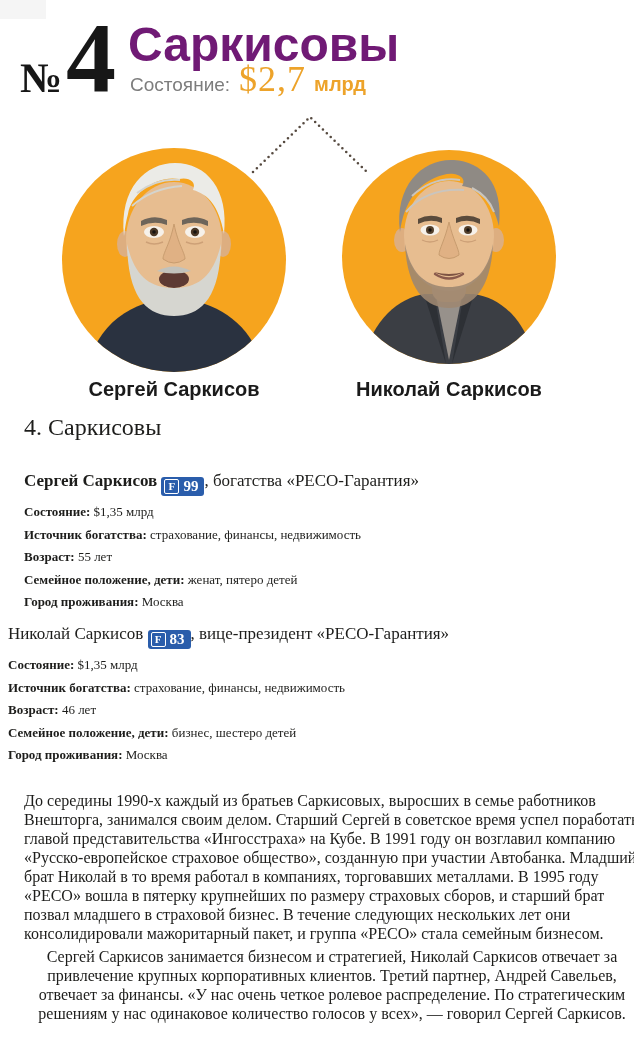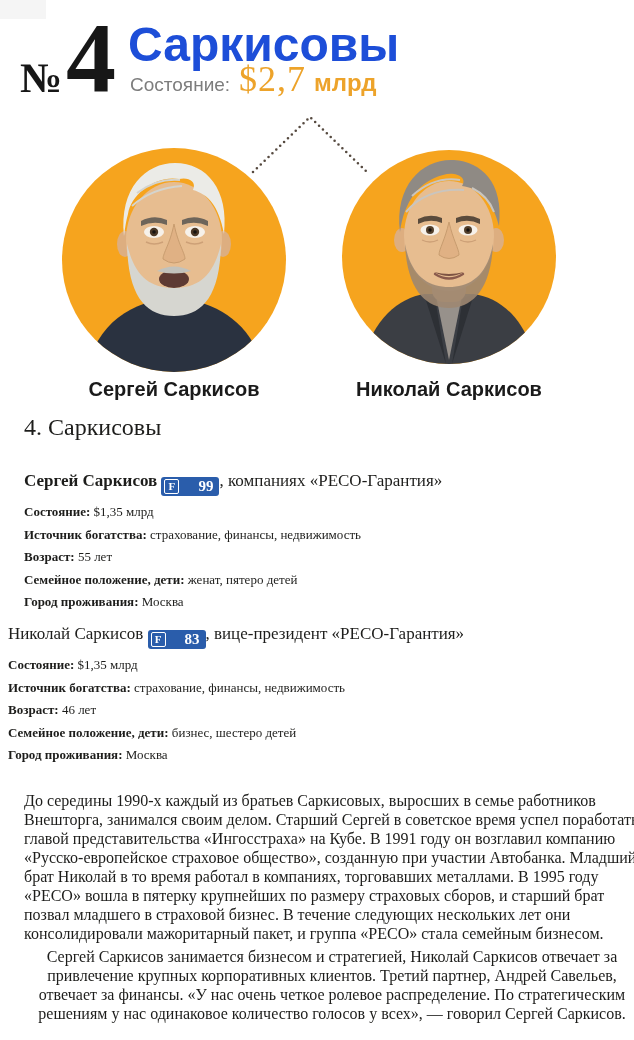--- a/index.html
+++ b/index.html
@@ -8,25 +8,25 @@
   .serif{font-family:"Liberation Serif","DejaVu Serif",serif;}
   .sans{font-family:"Liberation Sans","DejaVu Sans",sans-serif;}
 
   
   .corner-sliver{position:absolute;left:0;top:0;width:46px;height:19px;background:#f5f5f5;}
 
   
   .rank-symbol{position:absolute;left:20px;top:57px;font-size:42px;font-weight:bold;line-height:42px;color:#171717;}
   .rank-number{position:absolute;left:66px;top:8px;font-size:100px;font-weight:bold;line-height:100px;color:#171717;}
   .head-title{position:absolute;left:128px;top:21px;font-size:48px;font-weight:bold;line-height:48px;
-              letter-spacing:0px;color:#1d4ed8;}
+              letter-spacing:0px;color:#701a75;}
   .wealth-row{position:absolute;left:130px;top:58px;display:flex;align-items:baseline;height:40px;}
   .wealth-label{font-size:19px;color:#7d7d7d;}
   .wealth-amount{font-size:36px;font-weight:normal;color:#eda32a;margin-left:9px;letter-spacing:1px;}
-  .wealth-unit{font-size:24px;font-weight:bold;color:#eda32a;margin-left:8px;}
+  .wealth-unit{font-size:20px;font-weight:bold;color:#eda32a;margin-left:8px;}
 
   
   .photo-circle{position:absolute;border-radius:50%;background:#f6a41e;overflow:hidden;}
   .circle-left{left:62px;top:148px;width:224px;height:224px;}
   .circle-right{left:342px;top:150px;width:214px;height:214px;}
   .photo-circle svg{display:block;width:100%;height:100%;}
   .connector{position:absolute;left:240px;top:108px;width:140px;height:70px;}
   .duo-name{position:absolute;top:378px;text-align:center;font-size:20px;font-weight:bold;color:#1a1a1a;
             font-family:"Liberation Sans","DejaVu Sans",sans-serif;}
   .duo-name-left{left:62px;width:224px;}
@@ -36,21 +36,21 @@
   .blockA{position:absolute;left:24px;top:414px;width:618px;}
   .blockB{position:absolute;left:8px;top:623px;width:618px;}
   .blockC{position:absolute;left:24px;top:791px;width:616px;}
   h2.section-heading{margin:0 0 30px 0;font-size:24px;line-height:26px;font-weight:normal;color:#1d1d1b;}
   .profile-line{font-size:17px;line-height:22px;}
   .pname-bold{font-weight:bold;}
   .badge{display:inline-flex;align-items:center;background:#2a5dab;border-radius:3px;
          padding:2px 6px 2px 3px;vertical-align:-4px;line-height:1;}
   .badge .fsq{width:13px;height:13px;border:1.4px solid #ffffff;border-radius:2px;display:flex;
               align-items:center;justify-content:center;color:#ffffff;font-size:11px;font-weight:bold;margin-right:4px;}
-  .badge .brank{color:#ffffff;font-size:15px;font-weight:bold;margin-left:15px;}
+  .badge .brank{color:#ffffff;font-size:15px;font-weight:bold;}
   .fields{margin-top:5px;}
   .field{font-size:13px;line-height:22.5px;}
   .field b{font-weight:bold;}
   .blockC p{margin:0;font-size:16px;line-height:19px;}
   .blockC p + p{margin-top:4px;text-align:center;}
 </style>
 </head>
 <body>
 
 <div class="page">
@@ -127,21 +127,21 @@
   <div class="duo-name duo-name-left">Сергей Саркисов</div>
   <div class="duo-name duo-name-right">Николай Саркисов</div>
 
   <div class="blockA">
     <h2 class="section-heading serif">4. Саркисовы</h2>
     <div class="profile-line serif">
       <span class="pname-bold">Сергей Саркисов</span>
       <span class="badge">
           <span class="fsq serif">F</span>
           <span class="brank serif">99</span>
-        </span><span>, компаниях «РЕСО-Гарантия»</span>
+        </span><span>, богатства «РЕСО-Гарантия»</span>
     </div>
     <div class="fields">
       <div class="field"><b>Состояние:</b> <span>$1,35 млрд</span></div>
       <div class="field"><b>Источник богатства:</b> <span>страхование, финансы, недвижимость</span></div>
       <div class="field"><b>Возраст:</b> <span>55 лет</span></div>
       <div class="field"><b>Семейное положение, дети:</b> <span>женат, пятеро детей</span></div>
       <div class="field"><b>Город проживания:</b> <span>Москва</span></div>
     </div>
   </div>
 

